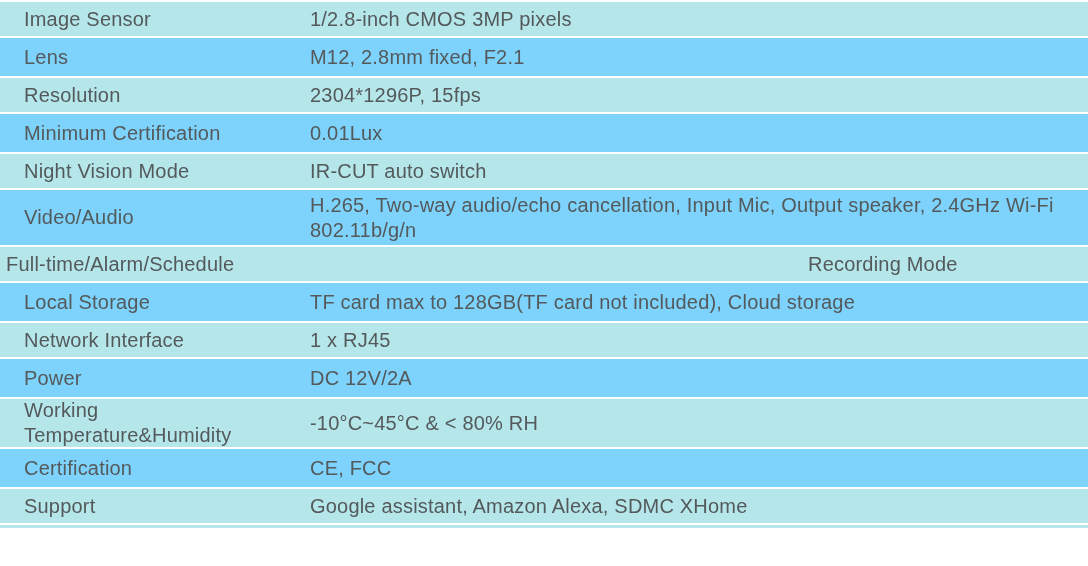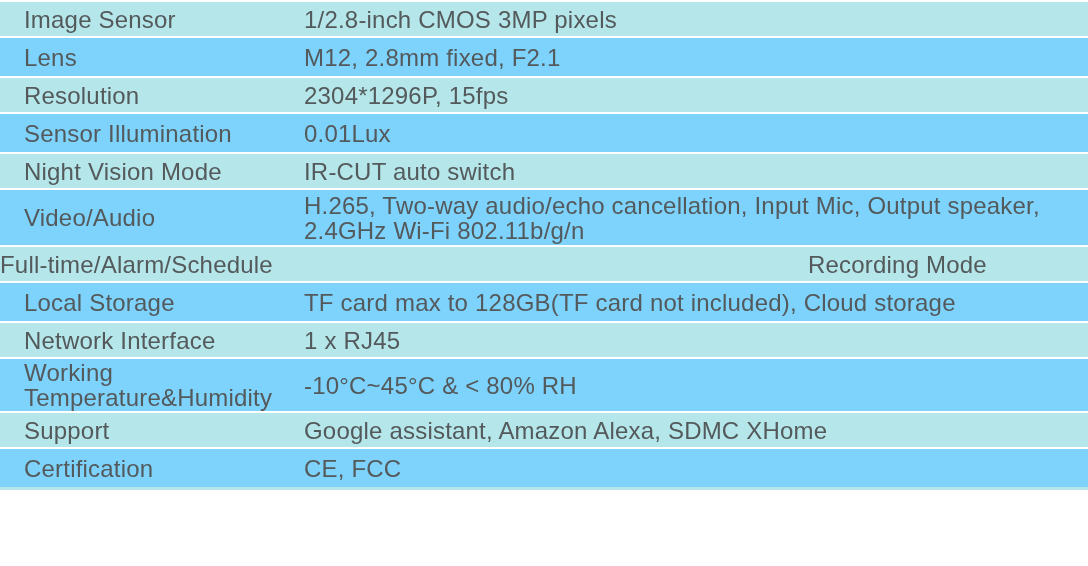--- a/index.html
+++ b/index.html
@@ -6,21 +6,21 @@
     margin: 0;
     padding: 0;
     background: #ffffff;
   }
   .spec-table {
     width: 1088px;
     height: 566px;
     background: #ffffff;
     font-family: "Liberation Sans", sans-serif;
     color: #54595b;
-    font-size: 24px;
+    font-size: 20px;
     letter-spacing: 0.2px;
     overflow: hidden;
   }
   .row {
     display: flex;
     align-items: center;
     height: 38px;
     box-sizing: border-box;
     background: #7dd3fc;
   }
@@ -35,20 +35,21 @@
   .label {
     width: 304px;
     padding-left: 24px;
     padding-right: 30px;
     box-sizing: border-box;
     flex-shrink: 0;
   }
   .value {
     flex: 1;
     padding-right: 17px;
+    margin-left: 6px;
   }
   .bottom-strip {
     height: 3px;
     background: #b5e7ea;
   }
 </style>
 </head>
 <body>
 
 <div class="spec-table">
@@ -62,21 +63,21 @@
     <div class="cell label">Lens</div>
     <div class="cell value">M12, 2.8mm fixed, F2.1</div>
   </div>
 
   <div class="row">
     <div class="cell label">Resolution</div>
     <div class="cell value">2304*1296P, 15fps</div>
   </div>
 
   <div class="row">
-    <div class="cell label">Sensor Illumination</div>
+    <div class="cell label">Minimum Certification</div>
     <div class="cell value">0.01Lux</div>
   </div>
 
   <div class="row">
     <div class="cell label">Night Vision Mode</div>
     <div class="cell value">IR-CUT auto switch</div>
   </div>
 
   <div class="row tall-a">
     <div class="cell label">Video/Audio</div>
@@ -91,32 +92,36 @@
   <div class="row">
     <div class="cell label">Local Storage</div>
     <div class="cell value">TF card max to 128GB(TF card not included), Cloud storage</div>
   </div>
 
   <div class="row">
     <div class="cell label">Network Interface</div>
     <div class="cell value">1 x RJ45</div>
   </div>
 
+  <div class="row">
+    <div class="cell label">Power</div>
+    <div class="cell value">DC 12V/2A</div>
+  </div>
 
 
   <div class="row tall-b">
     <div class="cell label">Working Temperature&amp;Humidity</div>
     <div class="cell value">-10°C~45°C &amp; &lt; 80% RH</div>
   </div>
 
   <div class="row">
-    <div class="cell label">Support</div>
-    <div class="cell value">Google assistant, Amazon Alexa, SDMC XHome</div>
+    <div class="cell label">Certification</div>
+    <div class="cell value">CE, FCC</div>
   </div>
 
   <div class="row">
-    <div class="cell label">Certification</div>
-    <div class="cell value">CE, FCC</div>
+    <div class="cell label">Support</div>
+    <div class="cell value">Google assistant, Amazon Alexa, SDMC XHome</div>
   </div>
 
   <div class="bottom-strip"></div>
 
 </div>
 
 </body></html>

